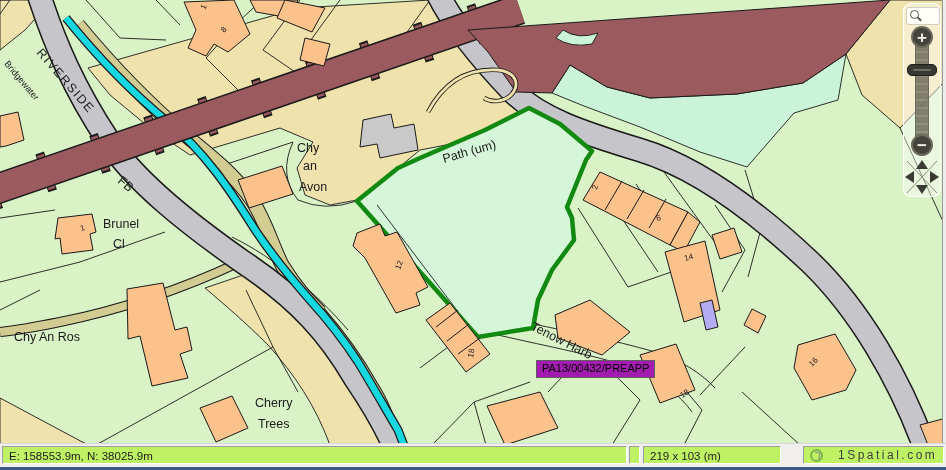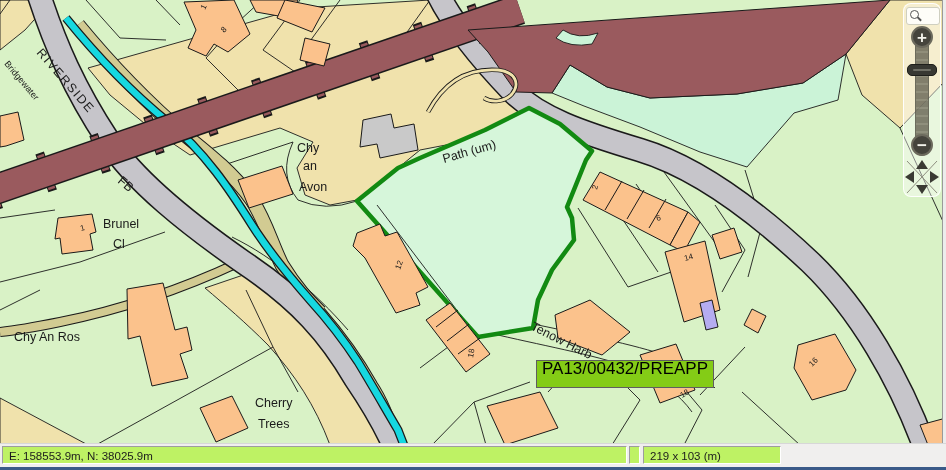--- a/index.html
+++ b/index.html
@@ -3,22 +3,22 @@
 <meta charset="utf-8">
 <style>
   html,body{margin:0;padding:0;background:#fff;}
   #app{position:relative;width:946px;height:470px;overflow:hidden;font-family:"Liberation Sans",sans-serif;background:#d9f2c6;}
   #map{position:absolute;left:0;top:0;width:946px;height:443px;cursor:default;}
   svg text{font-family:"Liberation Sans",sans-serif;fill:#1a1a1a;}
   .plabel{font-size:12.5px;}
   .plabel-s{font-size:9px;}
   .bnum{font-size:8px;fill:#222;}
   
-  #tooltip{position:absolute;left:536px;top:360px;background:#84cc16;border:1px solid #5f5f5f;
-    font-size:17px;line-height:13px;color:#000;padding:1px 5px 12px 5px;white-space:nowrap;}
+  #tooltip{position:absolute;left:536px;top:360px;background:#a21caf;border:1px solid #5f5f5f;
+    font-size:11px;line-height:13px;color:#000;padding:1px 5px 2px 5px;white-space:nowrap;}
   
   #edge-strip{position:absolute;right:0;top:0;width:4px;height:443px;background:#ececec;border-left:1px solid #9a9a9a;box-sizing:border-box;}
   
   #ctrl{position:absolute;left:903px;top:3px;width:38px;height:194px;background:rgba(255,255,255,0.42);
     border:1px solid rgba(255,255,255,0.95);border-radius:8px;box-sizing:border-box;}
   #searchbox{position:absolute;left:2px;top:3px;width:32px;height:16px;background:rgba(255,255,255,0.85);
     border:1px solid #cfcfc0;border-radius:3px;}
   .mag{position:absolute;left:3px;top:2px;width:7px;height:7px;border:1.5px solid #555;border-radius:50%;}
   .mag::after{content:"";position:absolute;left:6px;top:7px;width:5px;height:1.5px;background:#555;transform:rotate(45deg);}
   #ztrack{position:absolute;left:11px;top:24px;width:14px;height:128px;border-radius:7px;
@@ -222,16 +222,20 @@
       <div class="parr down"></div>
       <div class="parr left"></div>
       <div class="parr right"></div>
     </div>
   </div>
 
   <div id="statusbar">
     <div id="cell-coords" class="cell">E: 158553.9m, N: 38025.9m</div>
     <div id="cell-gap" class="cell"></div>
     <div id="cell-size" class="cell">219 x 103 (m)</div>
+    <div id="cell-brand" class="cell">
+      <span id="brand-logo"></span>
+      <span id="brand-text">1Spatial.com</span>
+    </div>
   </div>
   <div id="bottombar"></div>
 
 </div>
 
 </body></html>

